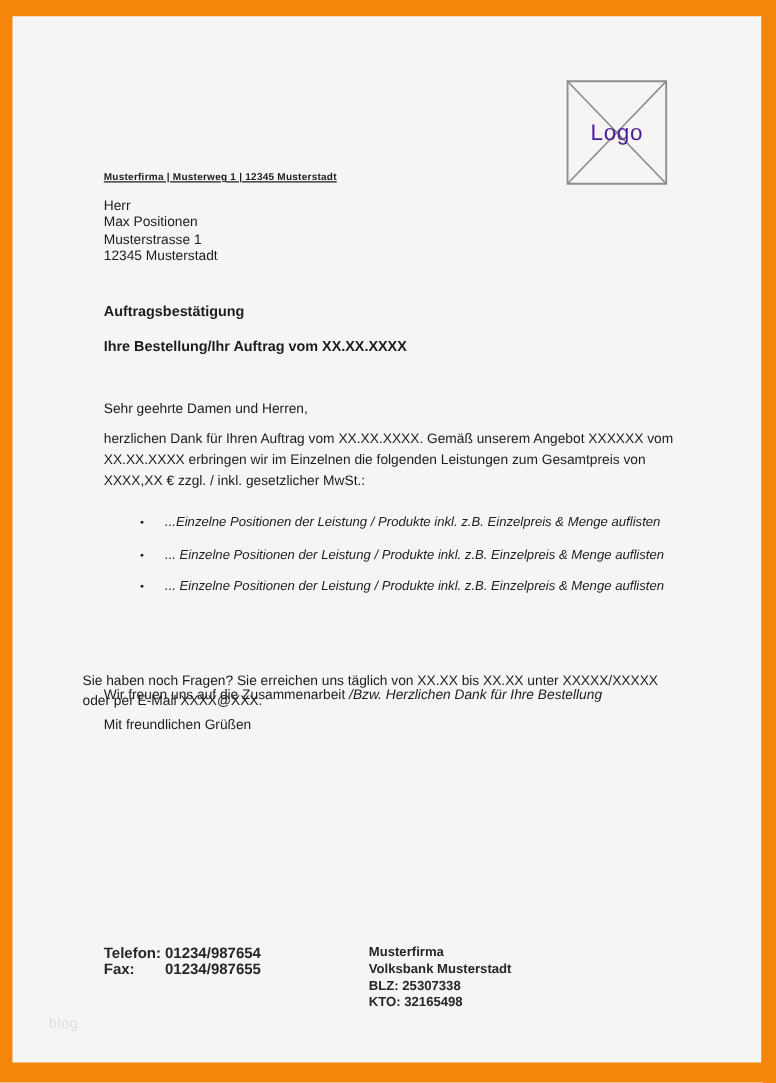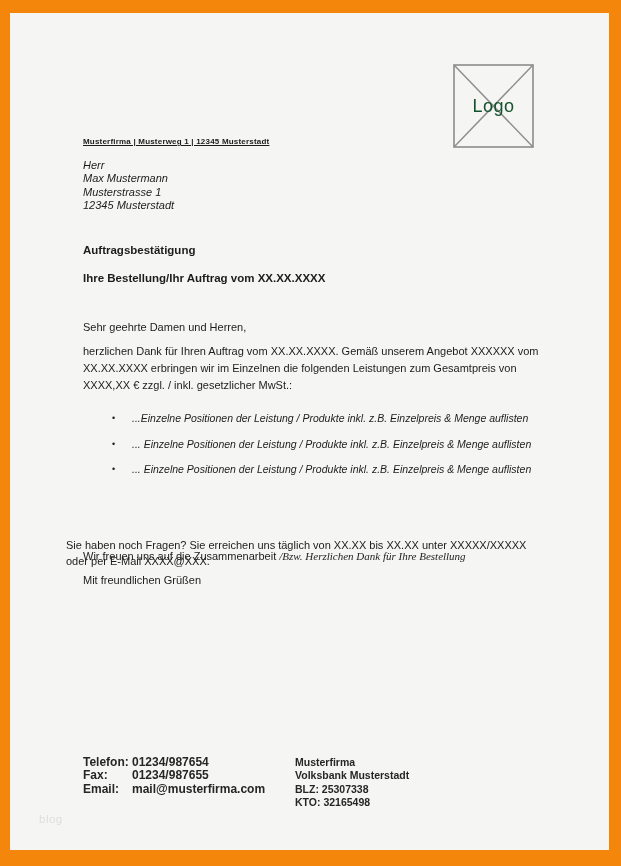--- a/index.html
+++ b/index.html
@@ -21,34 +21,34 @@
   .logo-box {
     position: absolute;
     left: 443px; top: 51px;
     width: 81px; height: 84px;
   }
   .logo-box svg { position: absolute; left: 0; top: 0; }
   .logo-label {
     position: absolute; left: 0; top: 0;
     width: 100%; height: 100%;
     display: flex; align-items: center; justify-content: center;
-    color: #14532d; font-size: 18px; letter-spacing: 0.5px;
+    color: #4c1d95; font-size: 18px; letter-spacing: 0.5px;
   }
   
   .sender-line {
     position: absolute; left: 73px; top: 124px;
     font-size: 8px; font-weight: bold;
     text-decoration: underline;
     letter-spacing: 0.2px;
     color: #1c1c1c;
   }
   
   .recipient {
     position: absolute; left: 73px; top: 146px;
-    font-size: 11px; line-height: 13.4px; font-style: italic;
+    font-size: 11px; line-height: 13.4px;
   }
   
   .subject1 {
     position: absolute; left: 73px; top: 231px;
     font-size: 11.5px; font-weight: bold;
   }
   .subject2 {
     position: absolute; left: 73px; top: 259px;
     font-size: 11.5px; font-weight: bold;
   }
@@ -79,21 +79,21 @@
     font-style: normal; font-size: 9px;
   }
   .para2 {
     position: absolute; left: 56px; top: 498px;
     width: 470px; font-size: 11px; line-height: 16.3px; margin-top: 26px;
   }
   .closing {
     position: absolute; left: 73px; top: 537px;
     width: 480px; font-size: 11px;
   }
-  .closing .alt { font-style: italic; font-family: Liberation Serif, serif; }
+  .closing .alt { font-style: italic; }
   .signoff {
     position: absolute; left: 73px; top: 561px;
     font-size: 11px;
   }
   
   .footer-contact {
     position: absolute; left: 73px; top: 743px;
     font-size: 12px; font-weight: bold; color: #262626;
     line-height: 13.4px;
   }
@@ -122,21 +122,21 @@
       <line x1="1" y1="1" x2="80" y2="83" stroke="#8d8d8d" stroke-width="1.4"></line>
       <line x1="80" y1="1" x2="1" y2="83" stroke="#8d8d8d" stroke-width="1.4"></line>
     </svg>
     <div class="logo-label">Logo</div>
   </div>
 
   <div class="sender-line">Musterfirma | Musterweg 1 | 12345 Musterstadt</div>
 
   <div class="recipient">
     <div>Herr</div>
-    <div>Max Mustermann</div>
+    <div>Max Positionen</div>
     <div>Musterstrasse 1</div>
     <div>12345 Musterstadt</div>
   </div>
 
   <div class="subject1">Auftragsbestätigung</div>
   <div class="subject2">Ihre Bestellung/Ihr Auftrag vom XX.XX.XXXX</div>
 
   <div class="salutation">Sehr geehrte Damen und Herren,</div>
 
   <div class="para1">herzlichen Dank für Ihren Auftrag vom XX.XX.XXXX. Gemäß unserem Angebot XXXXXX vom XX.XX.XXXX erbringen wir im Einzelnen die folgenden Leistungen zum Gesamtpreis von XXXX,XX € zzgl. / inkl. gesetzlicher MwSt.:</div>
@@ -166,24 +166,20 @@
 
   <div class="footer-contact">
     <div class="row">
       <span class="lbl">Telefon:</span>
       <span>01234/987654</span>
     </div>
     <div class="row">
       <span class="lbl">Fax:</span>
       <span>01234/987655</span>
     </div>
-    <div class="row">
-      <span class="lbl">Email:</span>
-      <span>mail@musterfirma.com</span>
-    </div>
   </div>
 
   <div class="footer-bank">
     <div>Musterfirma</div>
     <div>Volksbank Musterstadt</div>
     <div>BLZ: 25307338</div>
     <div>KTO: 32165498</div>
   </div>
 
   <div class="watermark">blog</div>

